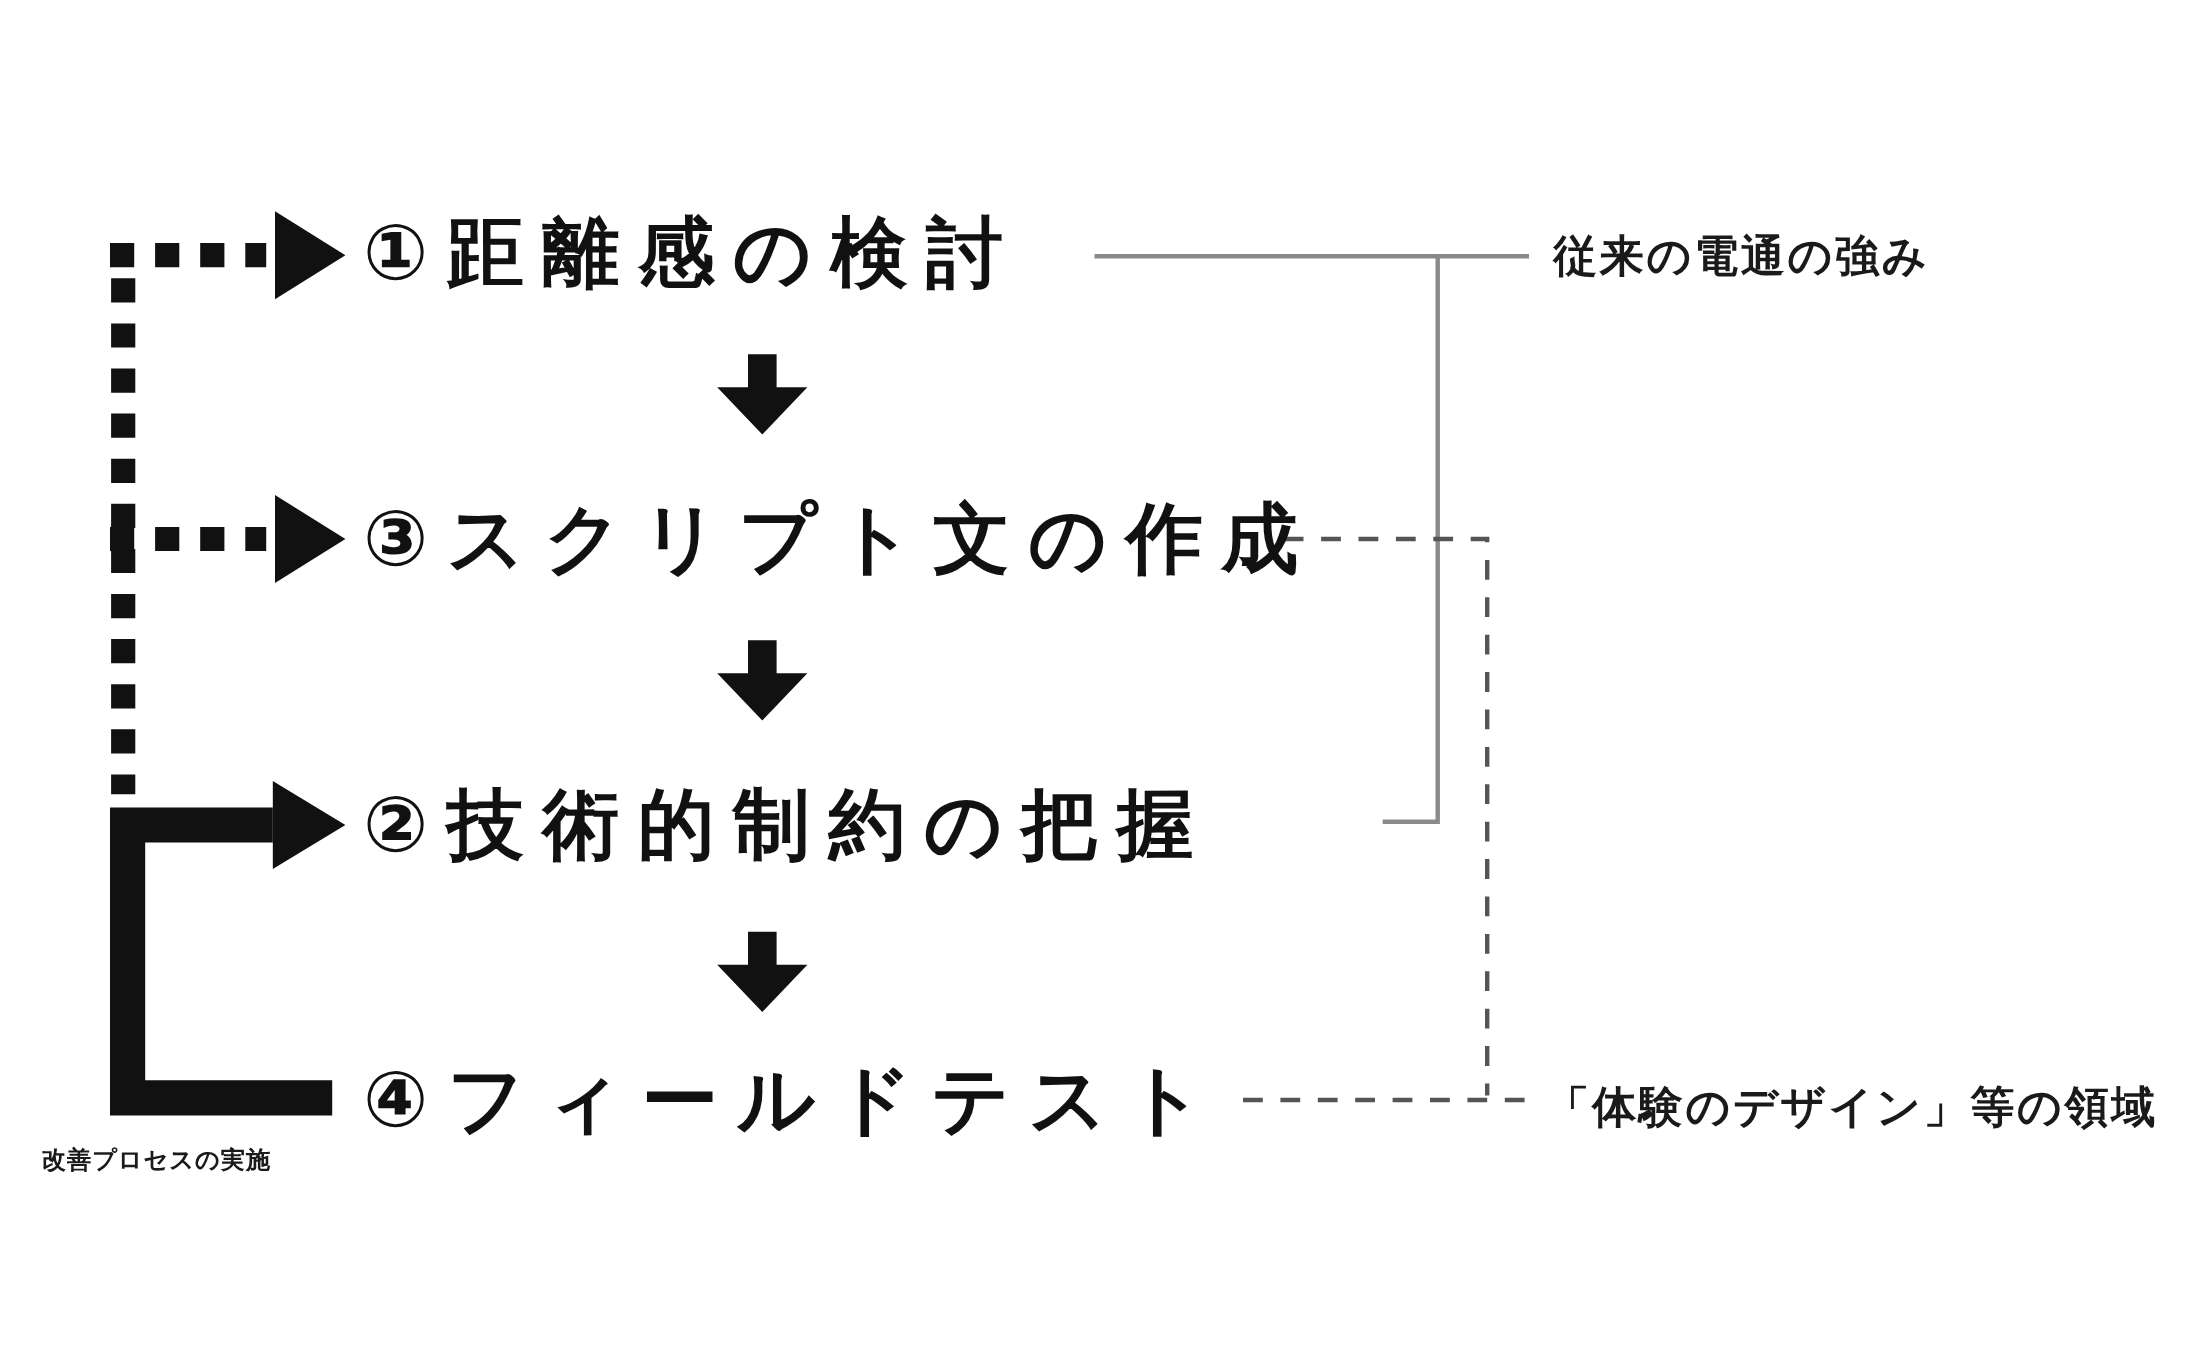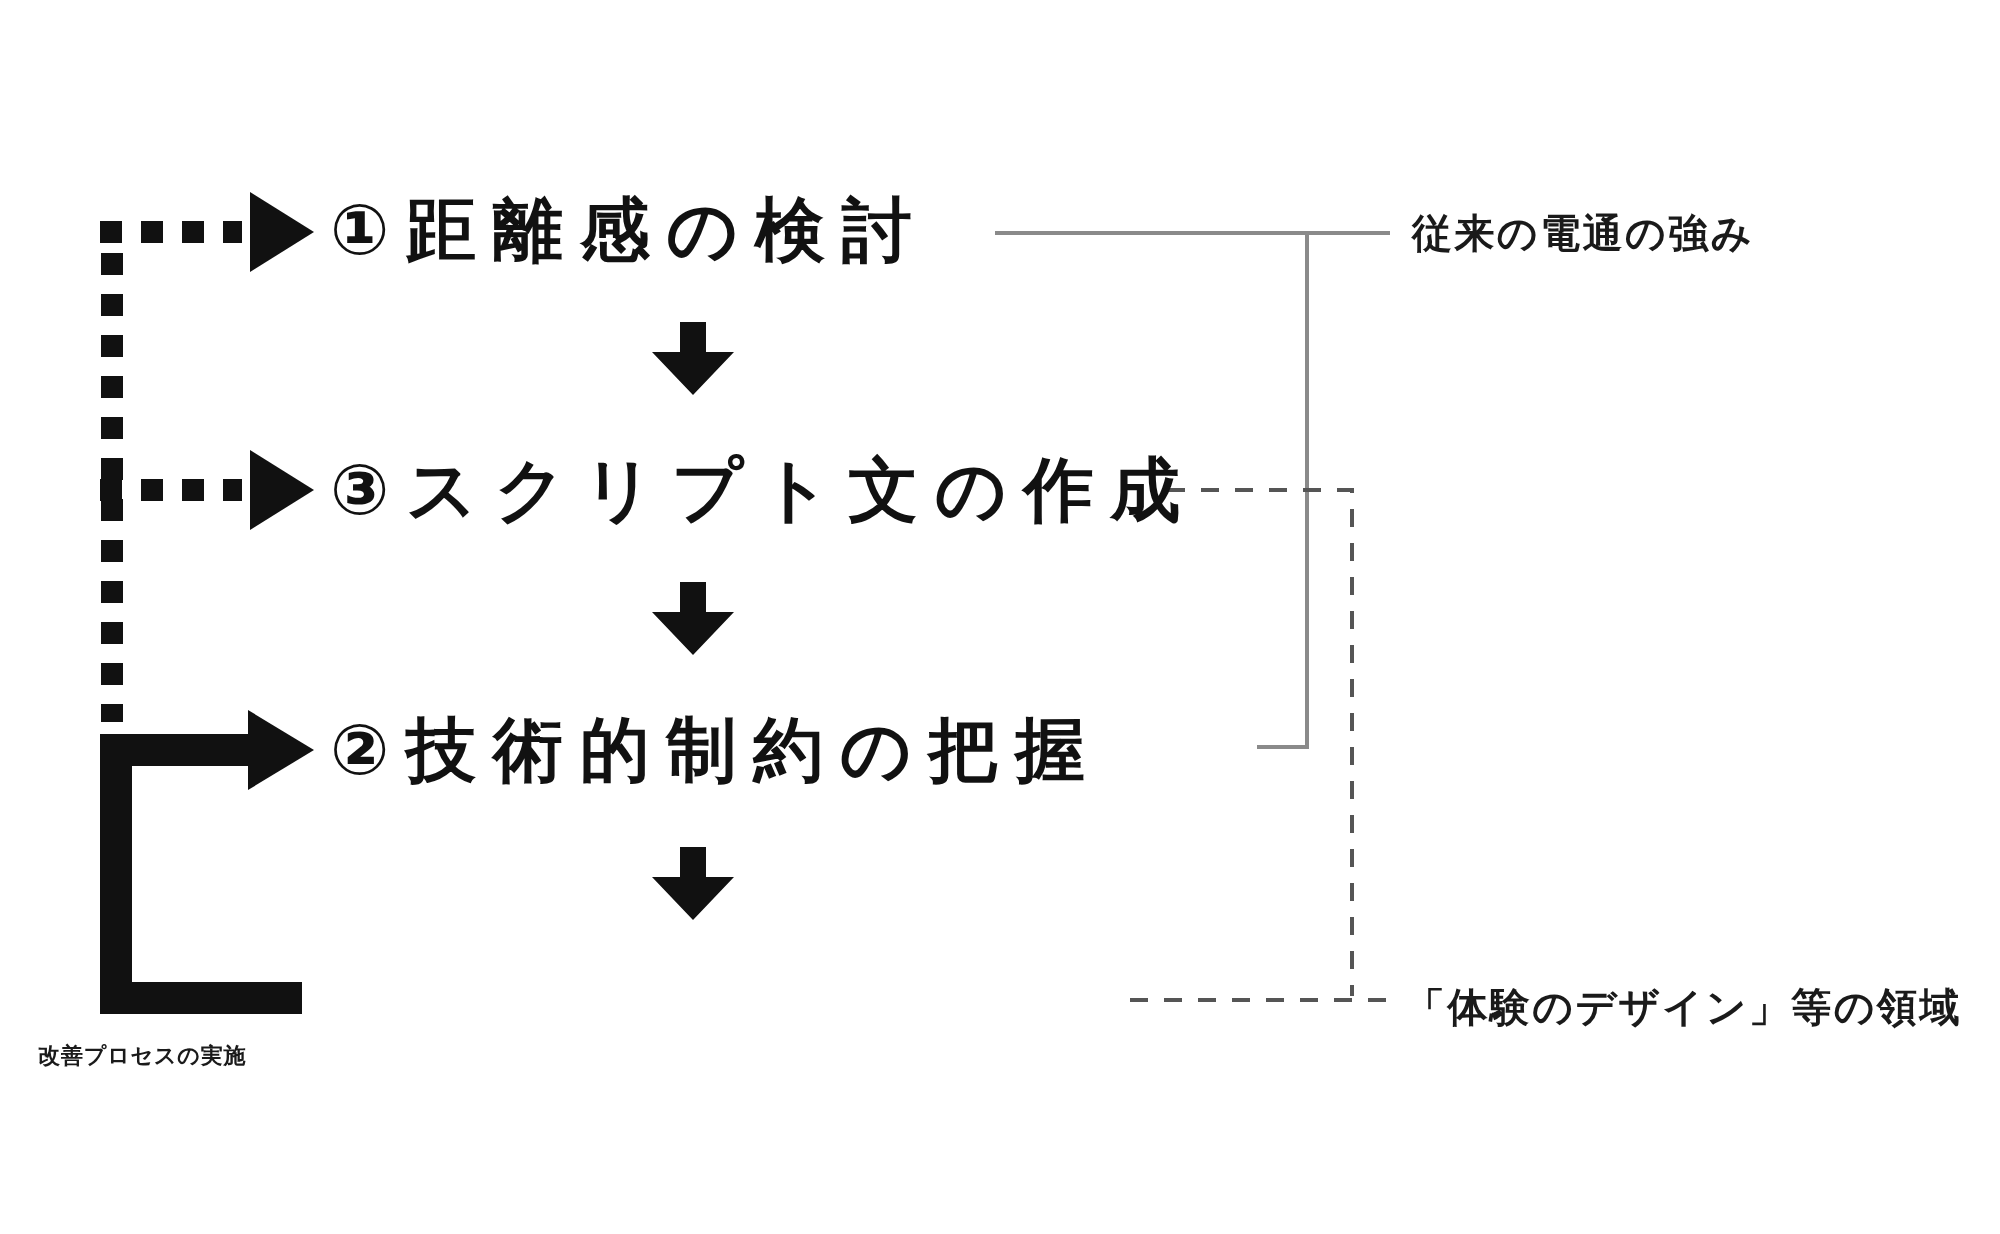--- a/index.html
+++ b/index.html
@@ -75,19 +75,20 @@
     </g>
 
     <g>
       <path d="M1167,490 H1352 V996 M1130,1000 H1398" fill="none" stroke="#555555" stroke-width="4" stroke-dasharray="18 16"></path>
     </g>
   </svg>
 
   <div class="step-label" style="top:185px">①距離感の検討</div>
   <div class="step-label" style="top:445px">③スクリプト文の作成</div>
   <div class="step-label" style="top:705px">②技術的制約の把握</div>
+  <div class="step-label" style="top:955px">④フィールドテスト</div>
 
   <div class="annotation" style="left:1412px;top:208px">従来の電通の強み</div>
   <div class="annotation" style="left:1405px;top:982px">「体験のデザイン」等の領域</div>
 
   <div class="caption">改善プロセスの実施</div>
 
 </div>
 
 </body></html>

